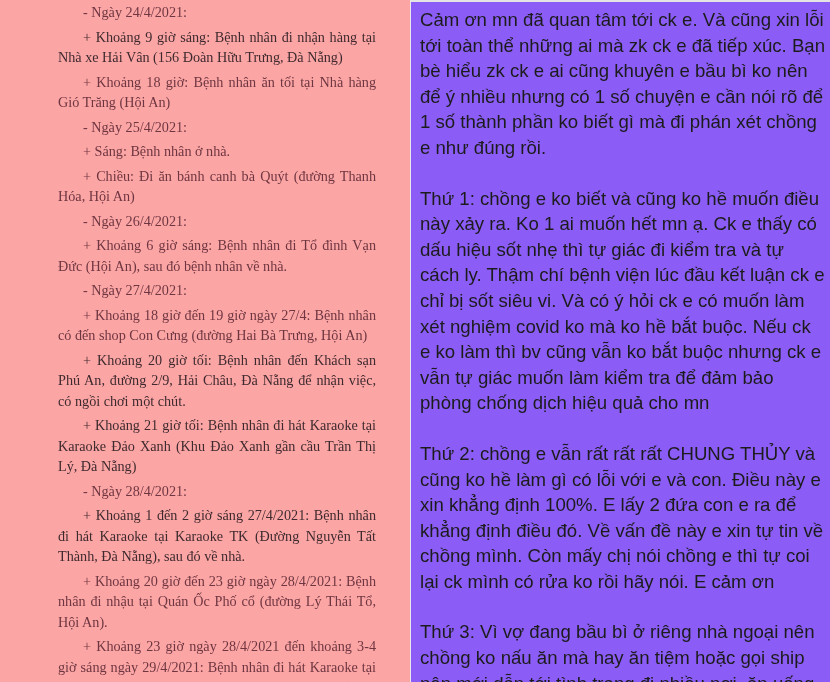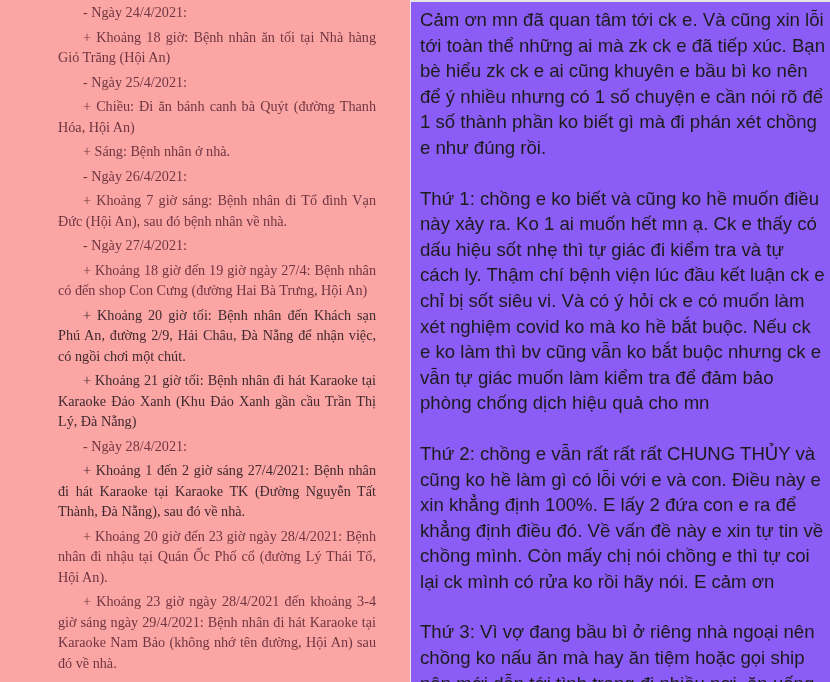--- a/index.html
+++ b/index.html
@@ -22,26 +22,27 @@
   .right-inner { position:absolute; left:9px; top:5px; width:405px; }
   .para { margin:0 0 25px 0; }
   .para:last-child { margin-bottom:0; }
 </style>
 </head>
 <body>
 
 <div class="left-panel">
   <div class="left-inner">
     <p class="entry date">- Ngày 24/4/2021:</p>
+    <p class="entry item dark">+ Khoảng 9 giờ sáng: Bệnh nhân đi nhận hàng tại Nhà xe Hải Vân (156 Đoàn Hữu Trưng, Đà Nẵng)</p>
     <p class="entry item">+ Khoảng 18 giờ: Bệnh nhân ăn tối tại Nhà hàng Gió Trăng (Hội An)</p>
     <p class="entry date">- Ngày 25/4/2021:</p>
+    <p class="entry item">+ Sáng: Bệnh nhân ở nhà.</p>
     <p class="entry item">+ Chiều: Đi ăn bánh canh bà Quýt (đường Thanh Hóa, Hội An)</p>
-    <p class="entry item">+ Sáng: Bệnh nhân ở nhà.</p>
     <p class="entry date">- Ngày 26/4/2021:</p>
-    <p class="entry item">+ Khoảng 7 giờ sáng: Bệnh nhân đi Tổ đình Vạn Đức (Hội An), sau đó bệnh nhân về nhà.</p>
+    <p class="entry item">+ Khoảng 6 giờ sáng: Bệnh nhân đi Tổ đình Vạn Đức (Hội An), sau đó bệnh nhân về nhà.</p>
     <p class="entry date">- Ngày 27/4/2021:</p>
     <p class="entry item">+ Khoảng 18 giờ đến 19 giờ ngày 27/4: Bệnh nhân có đến shop Con Cưng (đường Hai Bà Trưng, Hội An)</p>
     <p class="entry item dark">+ Khoảng 20 giờ tối: Bệnh nhân đến Khách sạn Phú An, đường 2/9, Hải Châu, Đà Nẵng để nhận việc, có ngồi chơi một chút.</p>
     <p class="entry item dark">+ Khoảng 21 giờ tối: Bệnh nhân đi hát Karaoke tại Karaoke Đảo Xanh (Khu Đảo Xanh gần cầu Trần Thị Lý, Đà Nẵng)</p>
     <p class="entry date">- Ngày 28/4/2021:</p>
     <p class="entry item dark">+ Khoảng 1 đến 2 giờ sáng 27/4/2021: Bệnh nhân đi hát Karaoke tại Karaoke TK (Đường Nguyễn Tất Thành, Đà Nẵng), sau đó về nhà.</p>
     <p class="entry item">+ Khoảng 20 giờ đến 23 giờ ngày 28/4/2021: Bệnh nhân đi nhậu tại Quán Ốc Phố cổ (đường Lý Thái Tổ, Hội An).</p>
     <p class="entry item">+ Khoảng 23 giờ ngày 28/4/2021 đến khoảng 3-4 giờ sáng ngày 29/4/2021: Bệnh nhân đi hát Karaoke tại Karaoke Nam Bảo (không nhớ tên đường, Hội An) sau đó về nhà.</p>
   </div>
 </div>

